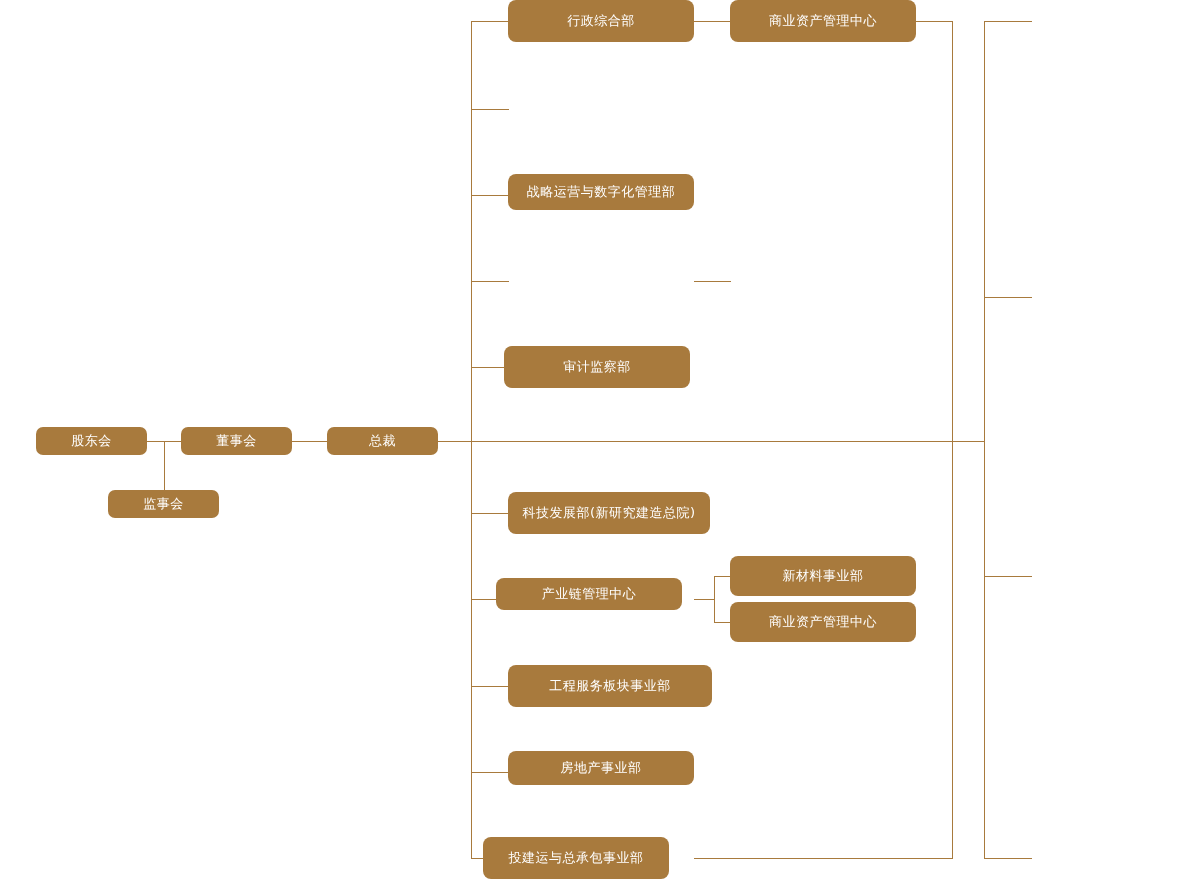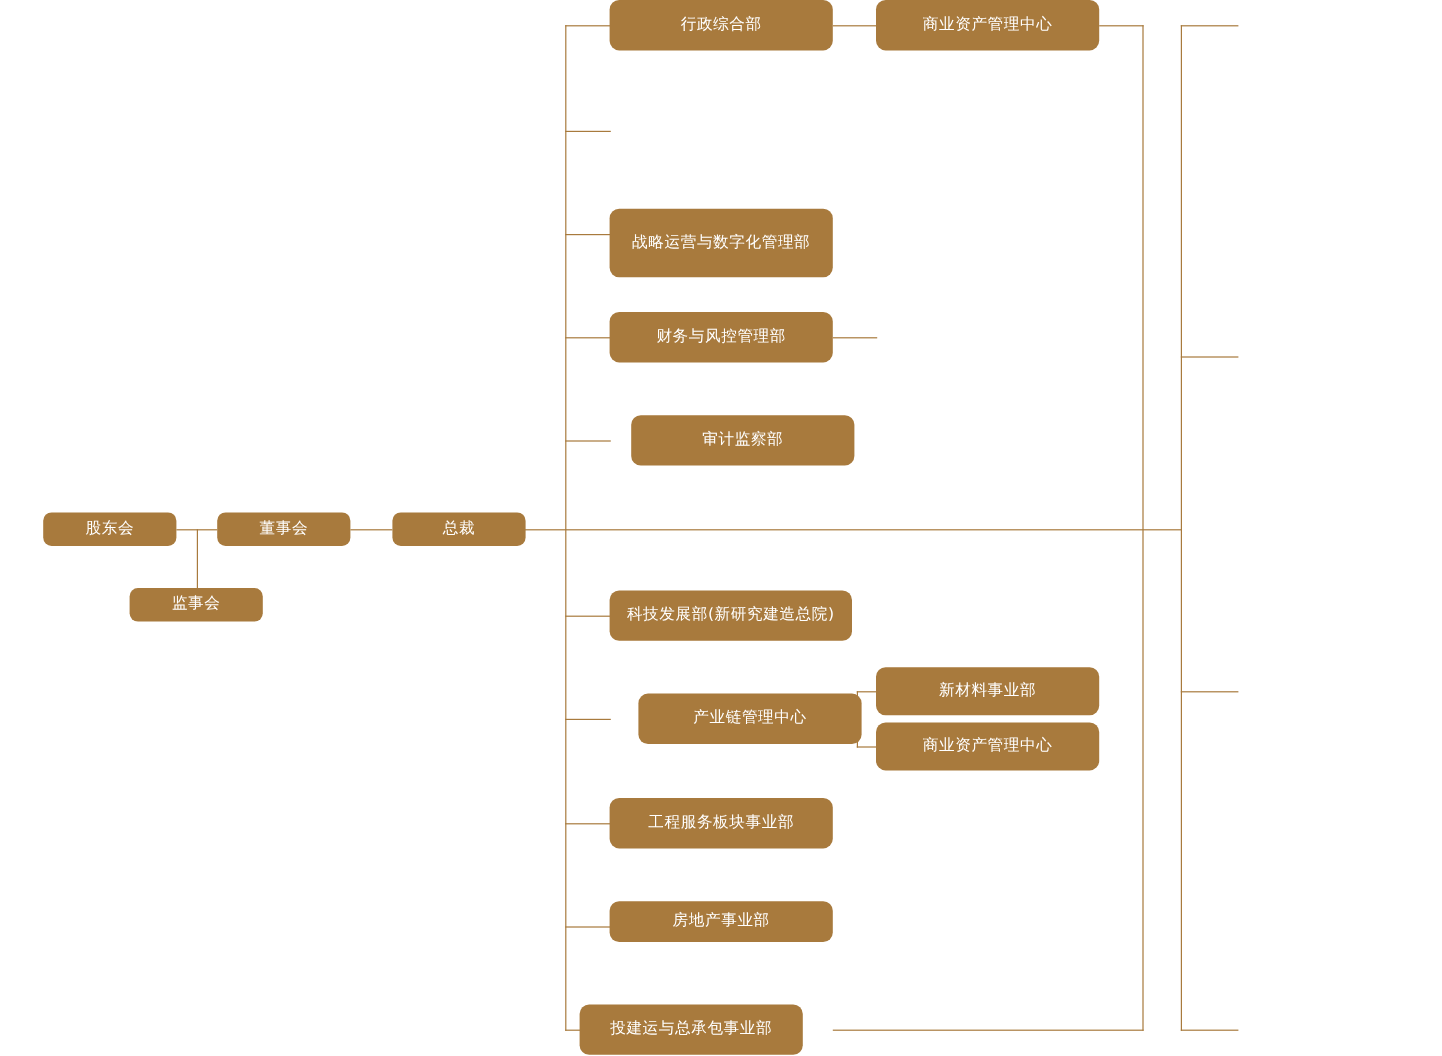--- a/index.html
+++ b/index.html
@@ -97,34 +97,33 @@
 
   <div class="node small" style="left:327px; top:427px; width:111px; height:28px;">总裁</div>
 
   <div class="node small" style="left:108px; top:490px; width:111px; height:28px;">监事会</div>
 
   <div class="node" style="left:508px; top:0px; width:186px; height:42px;">行政综合部</div>
 
   <div class="node" style="left:730px; top:0px; width:186px; height:42px;">商业资产管理中心</div>
 
 
-  <div class="node" style="left:508px; top:174px; width:186px; height:57px;">战略运营与数字化管理部</div>
-
-  <div class="node" style="left:508px; top:260px; width:186px; height:42px;">财务与风控管理部</div>
+  <div class="node" style="left:508px; top:174px; width:186px; height:36px;">战略运营与数字化管理部</div>
 
 
-  <div class="node" style="left:526px; top:346px; width:186px; height:42px;">审计监察部</div>
+
+  <div class="node" style="left:504px; top:346px; width:186px; height:42px;">审计监察部</div>
 
   <div class="node" style="left:508px; top:492px; width:202px; height:42px;">科技发展部(新研究建造总院)</div>
 
-  <div class="node" style="left:532px; top:578px; width:186px; height:42px;">产业链管理中心</div>
+  <div class="node" style="left:496px; top:578px; width:186px; height:32px;">产业链管理中心</div>
 
   <div class="node" style="left:730px; top:556px; width:186px; height:40px;">新材料事业部</div>
 
   <div class="node" style="left:730px; top:602px; width:186px; height:40px;">商业资产管理中心</div>
 
-  <div class="node" style="left:508px; top:665px; width:186px; height:42px;">工程服务板块事业部</div>
+  <div class="node" style="left:508px; top:665px; width:204px; height:42px;">工程服务板块事业部</div>
 
   <div class="node" style="left:508px; top:751px; width:186px; height:34px;">房地产事业部</div>
 
   <div class="node" style="left:483px; top:837px; width:186px; height:42px;">投建运与总承包事业部</div>
 
 </div>
 
 </body></html>

